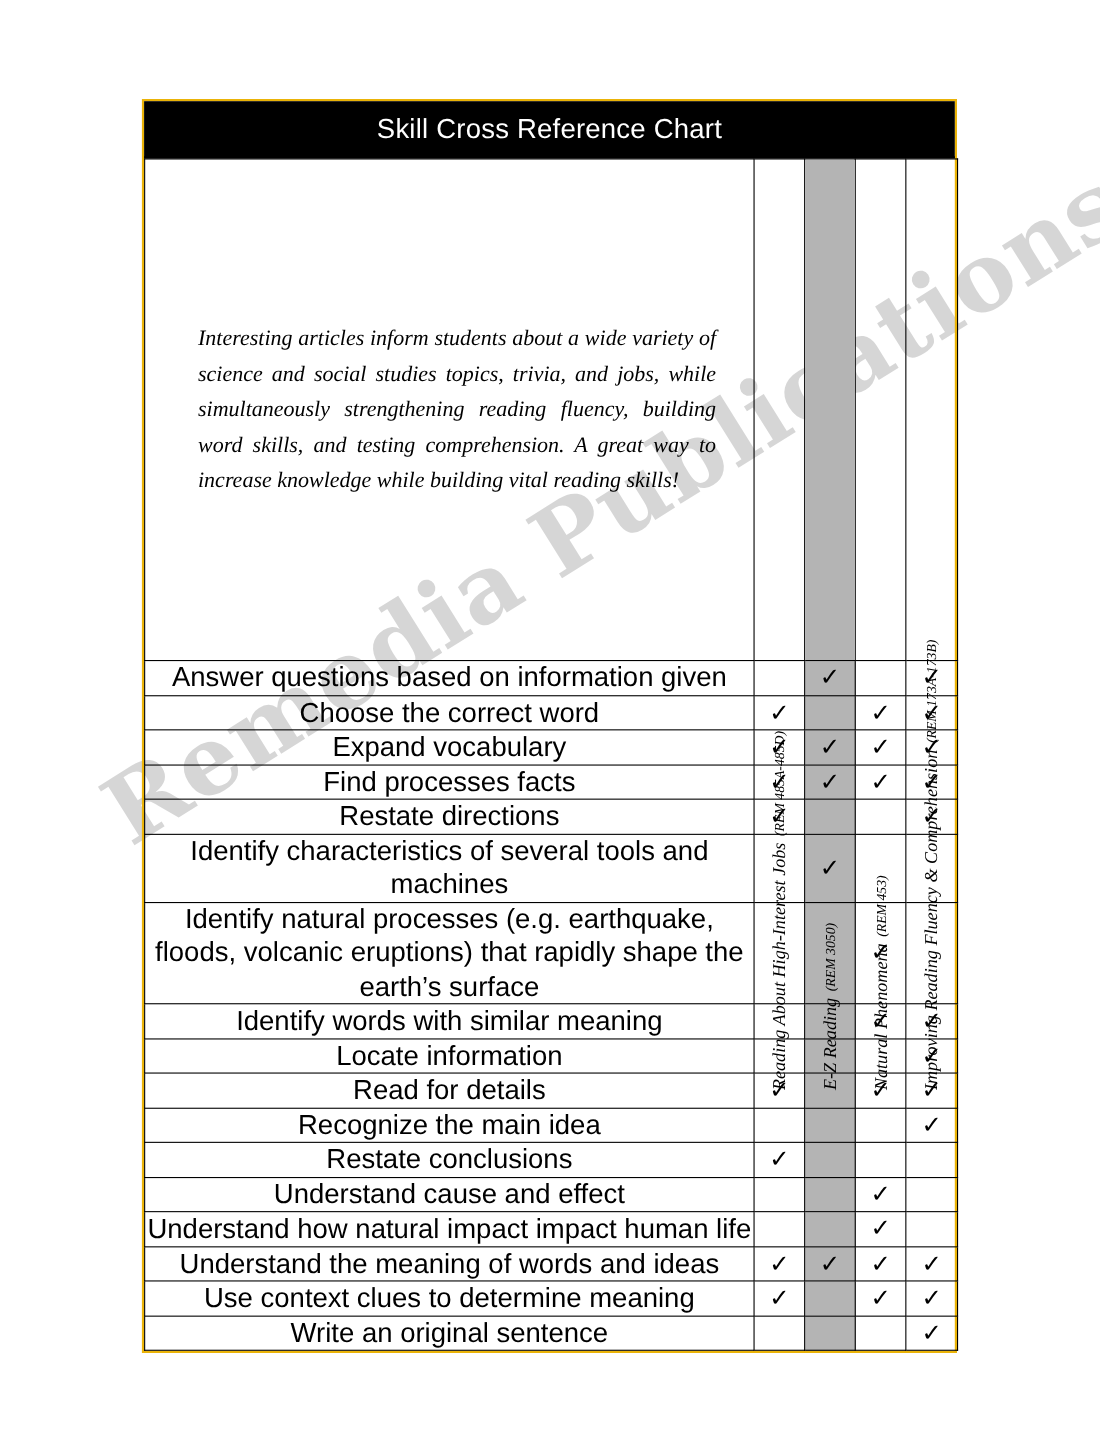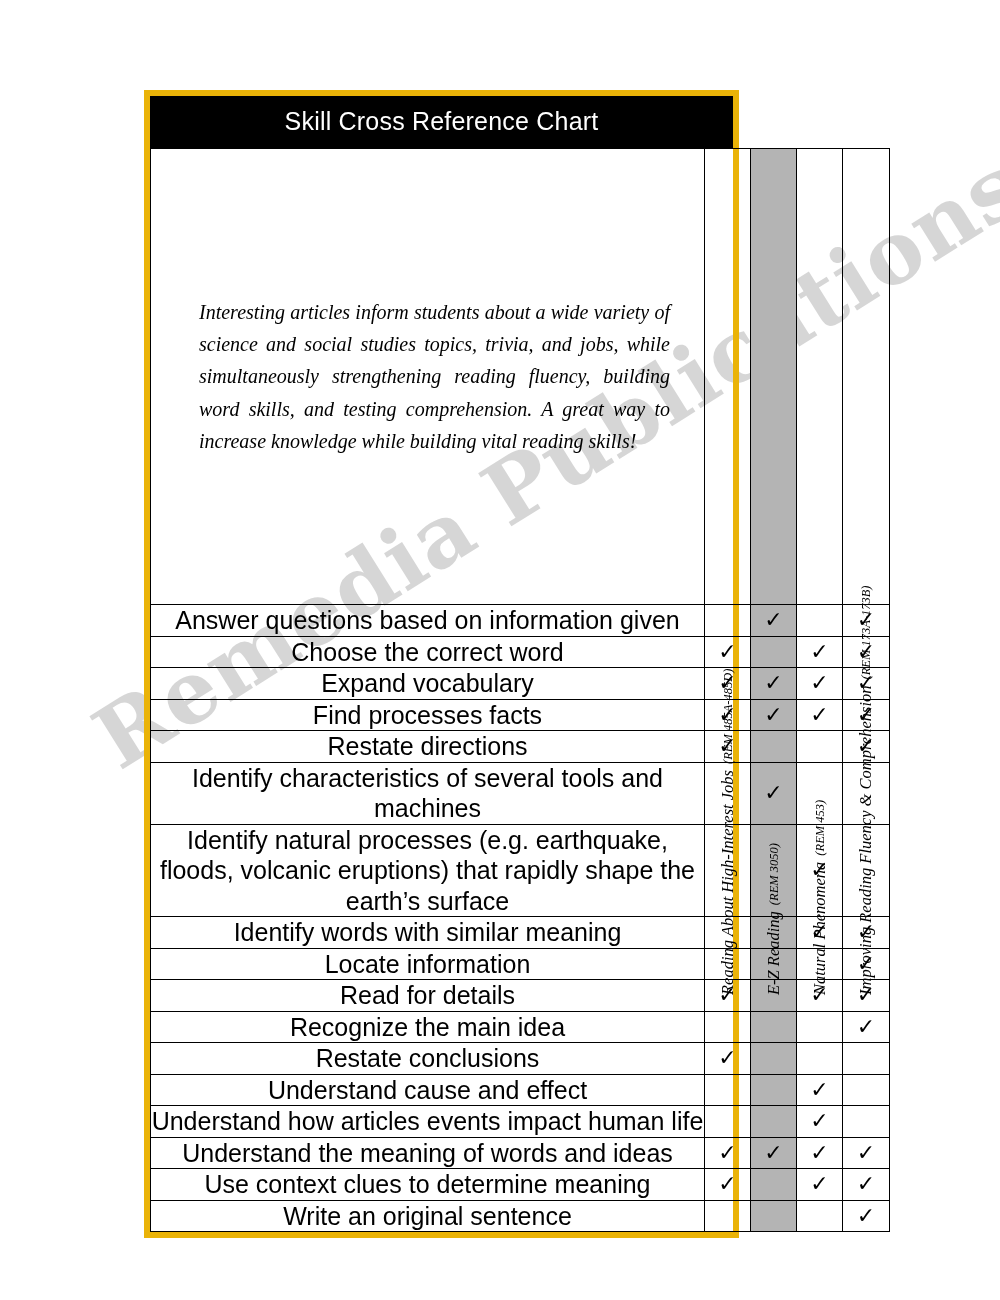--- a/index.html
+++ b/index.html
@@ -43,24 +43,24 @@
     font-size: 86px;
     color: rgba(120,120,120,0.30);
     transform: rotate(-32deg);
     transform-origin: 120px 60px;
     white-space: nowrap;
     letter-spacing: 1px;
   }
 
   #chart-wrap {
     position: absolute;
-    left: 144px;
+    left: 129px;
     top: 90px;
-    width: 595px;
-    border: 6px solid #eab308;
+    width: 741px;
+    border: 2px solid #eab308;
     box-sizing: border-box;
     z-index: 10;
     background: transparent;
   }
 
   
   #title-bar {
     background: #000000;
     color: #ffffff;
     text-align: center;
@@ -299,21 +299,21 @@
             <td class="mark"></td>
           </tr>
           <tr class="r1">
             <td class="skill">Understand cause and effect</td>
             <td class="mark"></td>
             <td class="mark shaded"></td>
             <td class="mark"><span class="chk">✓</span></td>
             <td class="mark"></td>
           </tr>
           <tr class="r1">
-            <td class="skill">Understand how articles events impact human life</td>
+            <td class="skill">Understand how natural impact impact human life</td>
             <td class="mark"></td>
             <td class="mark shaded"></td>
             <td class="mark"><span class="chk">✓</span></td>
             <td class="mark"></td>
           </tr>
           <tr class="r1">
             <td class="skill">Understand the meaning of words and ideas</td>
             <td class="mark"><span class="chk">✓</span></td>
             <td class="mark shaded"><span class="chk">✓</span></td>
             <td class="mark"><span class="chk">✓</span></td>

